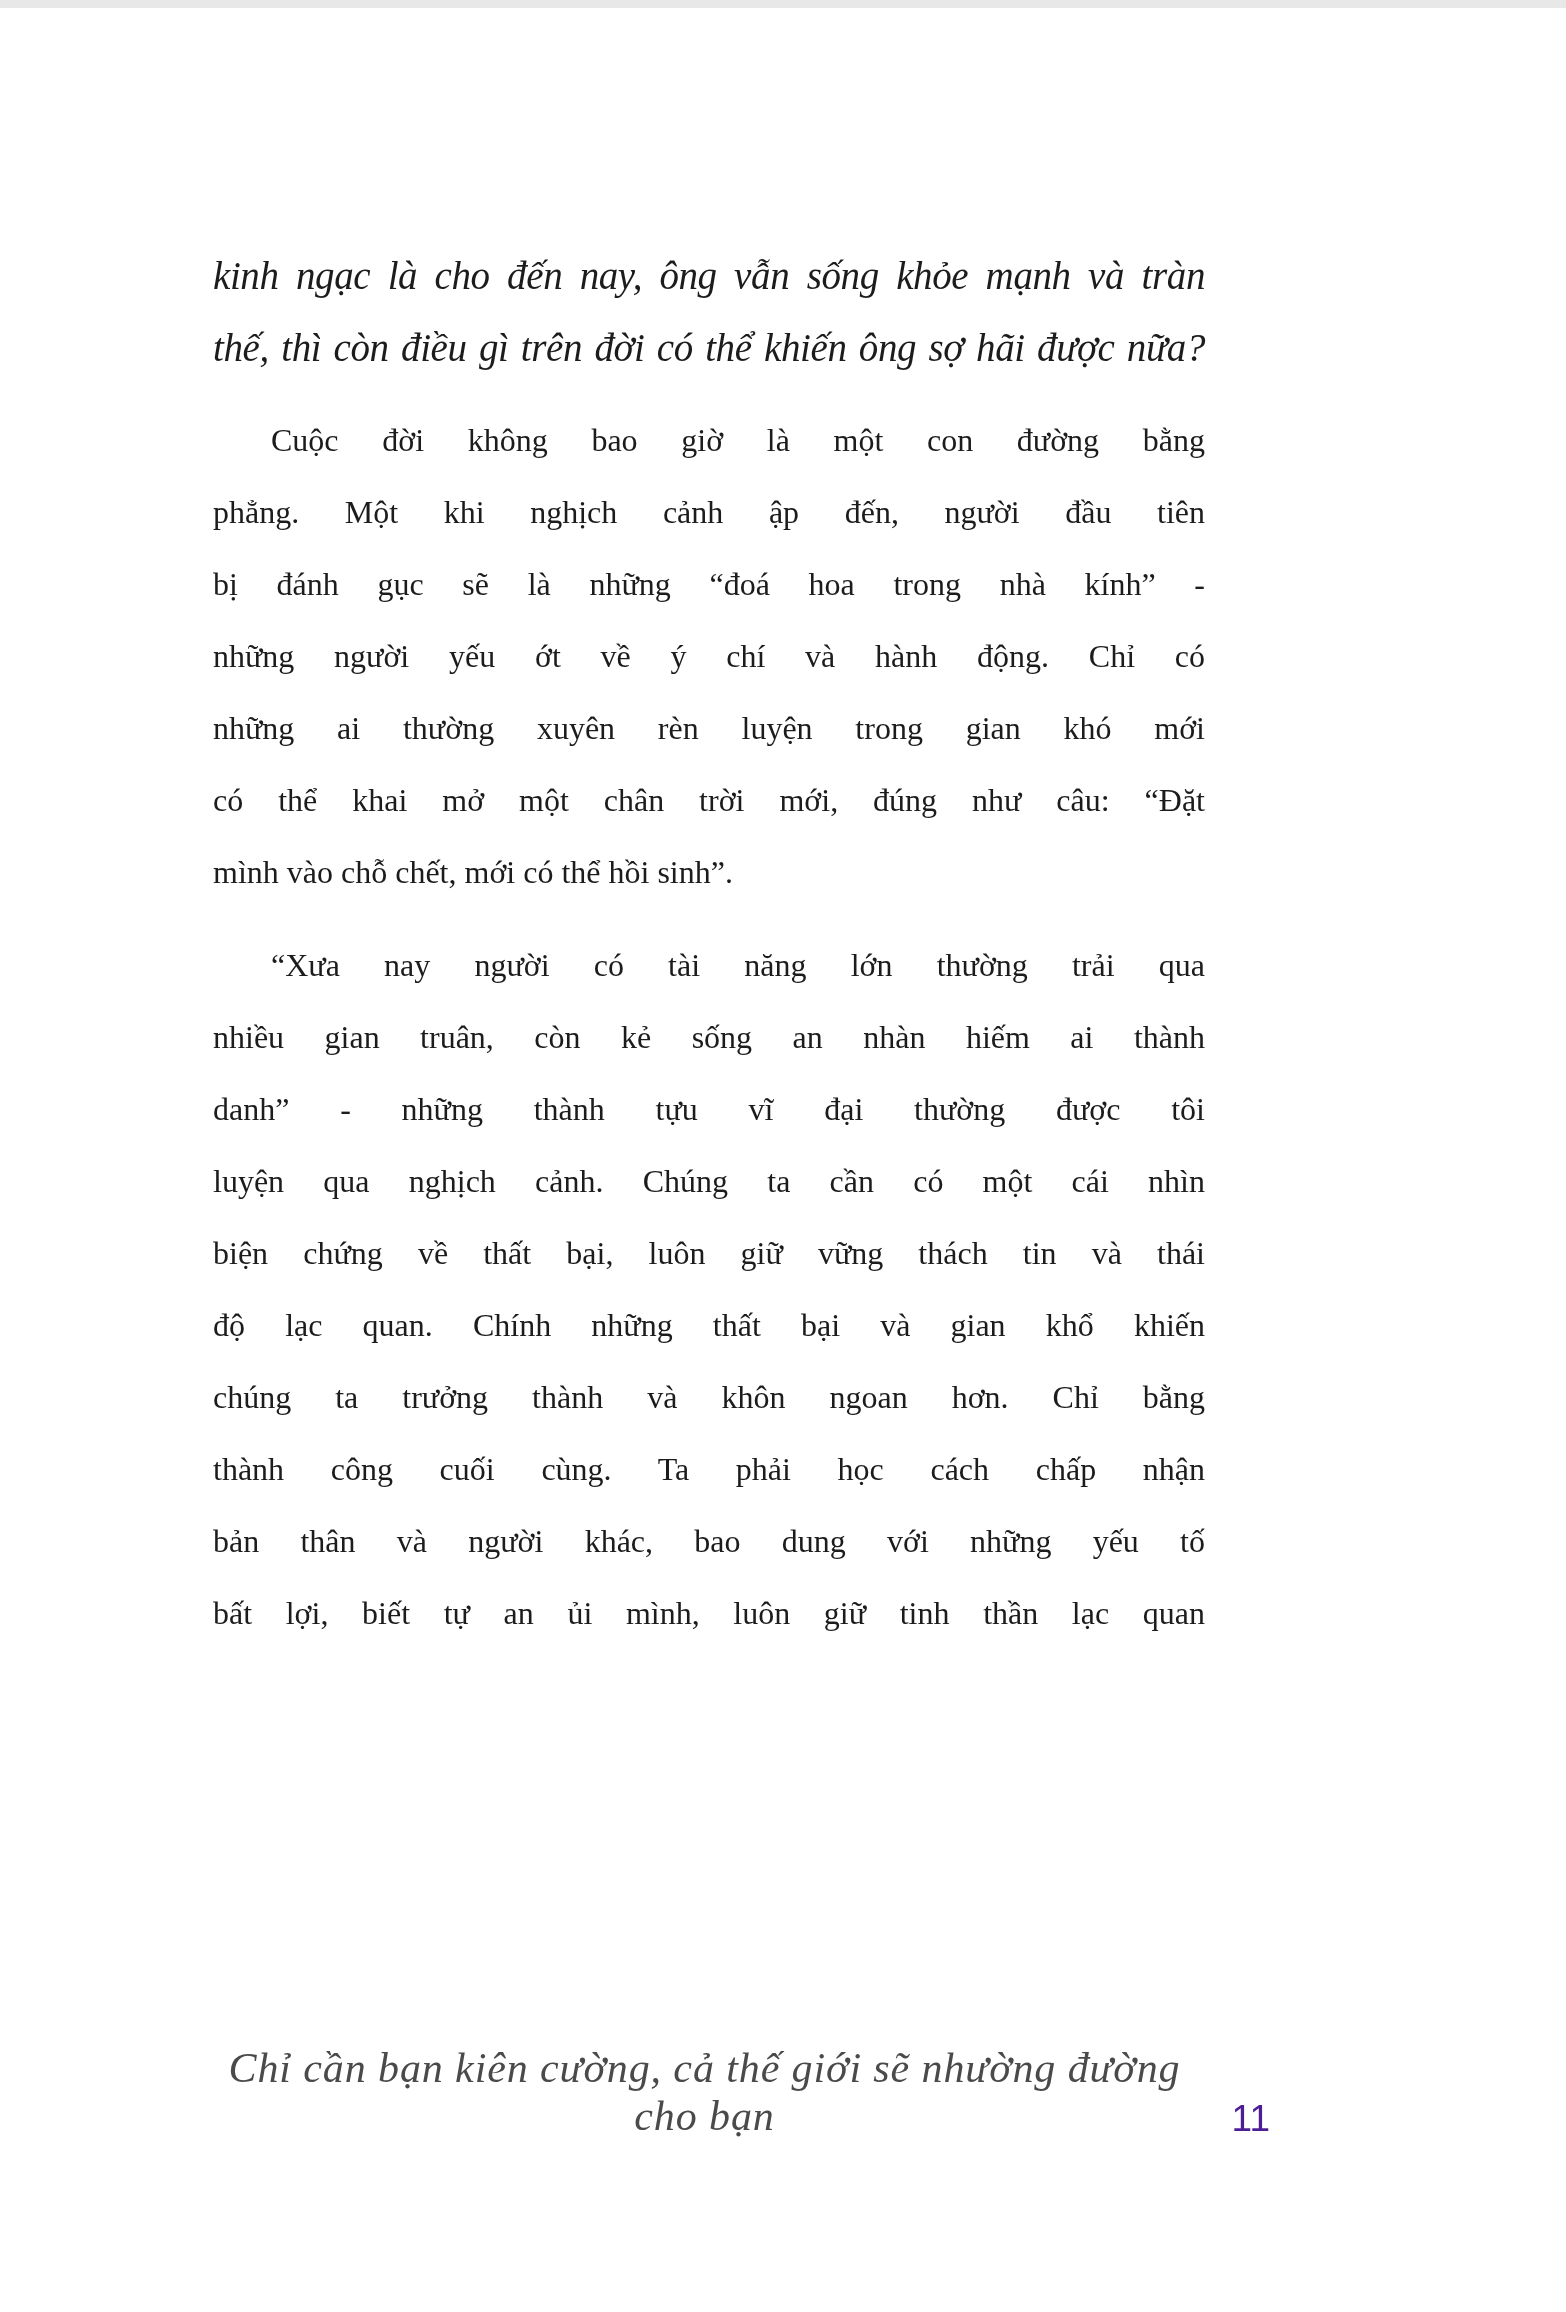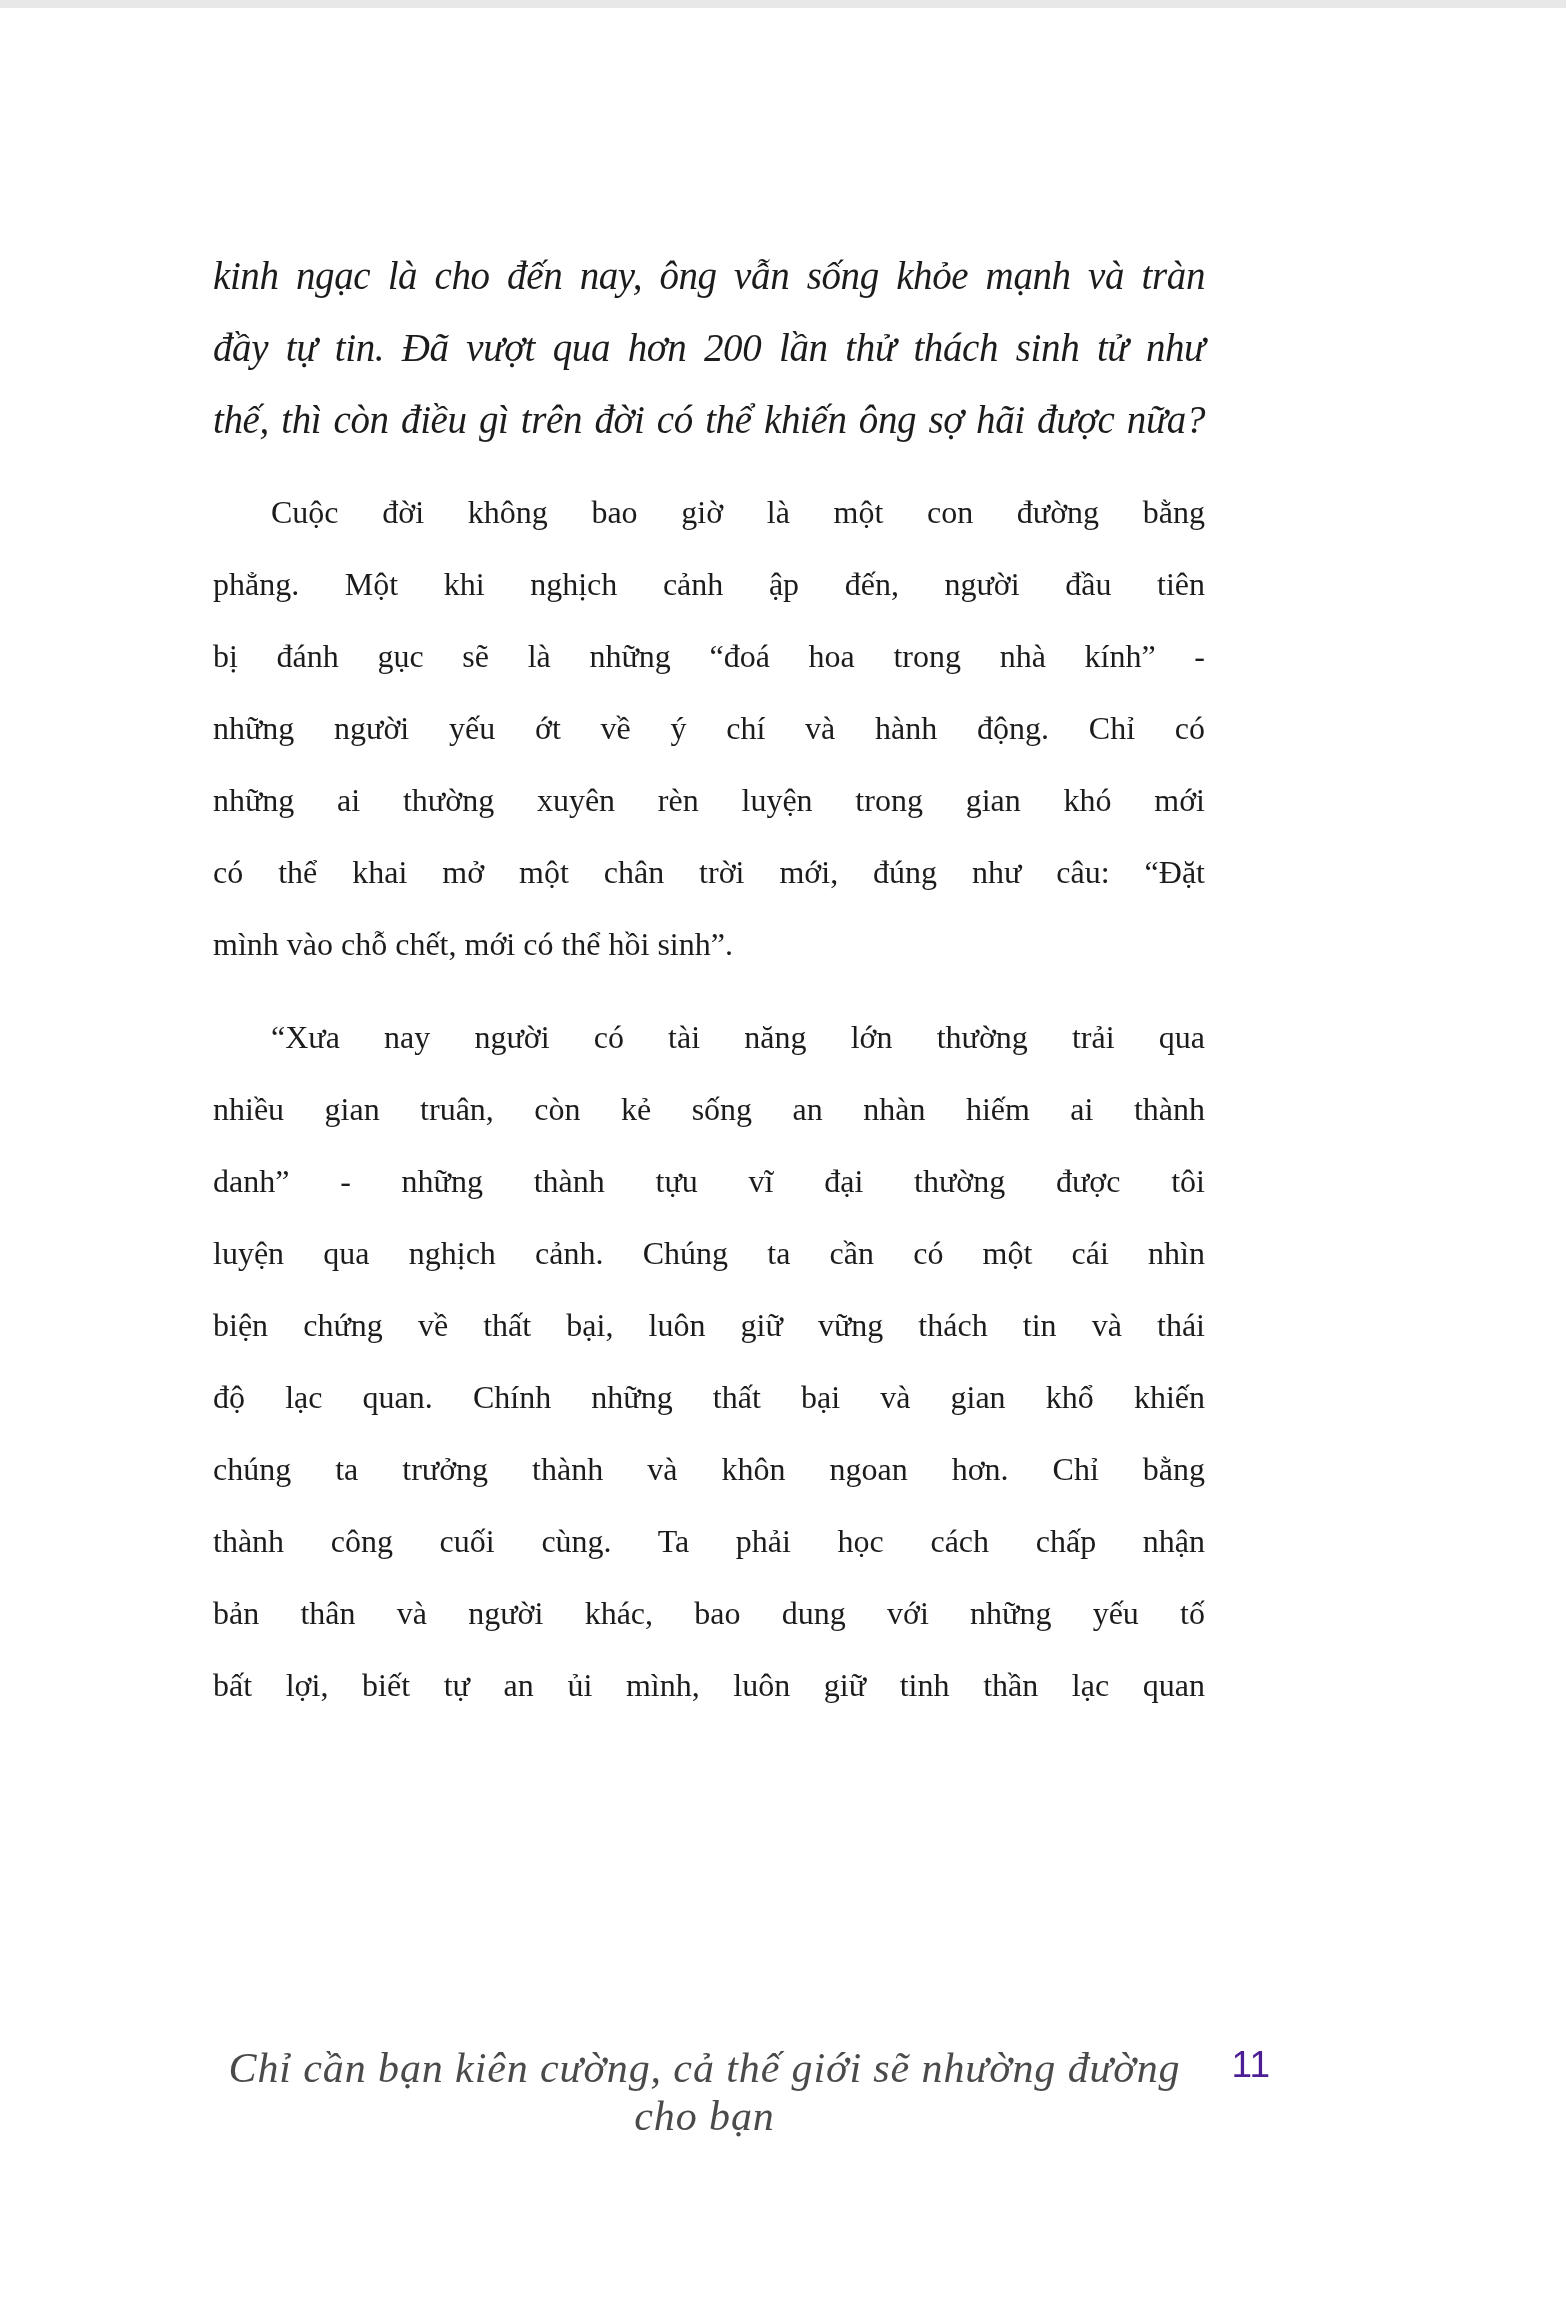--- a/index.html
+++ b/index.html
@@ -32,21 +32,21 @@
     white-space: normal;
   }
   .line.last { text-align-last: auto; }
   .line.indent { padding-left: 58px; }
   .footer {
     position: absolute;
     left: 213px;
     top: 2036px;
     width: 1057px;
     display: flex;
-    align-items: flex-start;
+    align-items: flex-end;
   }
   .running-title {
     flex: 1;
     text-align: center;
     font-family: "Liberation Serif", serif;
     font-style: italic;
     font-size: 42px;
     letter-spacing: 0.9px;
     color: #4a4a4a;
   }
@@ -60,21 +60,20 @@
 </style>
 </head>
 <body>
 
 <div class="page">
 
   <div class="text-block">
 
     <div class="para italic">
       <div class="line">kinh ngạc là cho đến nay, ông vẫn sống khỏe mạnh và tràn</div>
-      <div class="line">đầy tự tin. Đã vượt qua hơn 200 lần thử thách sinh tử như</div>
       <div class="line">thế, thì còn điều gì trên đời có thể khiến ông sợ hãi được nữa?</div>
     </div>
 
     <div class="para">
       <div class="line indent">Cuộc đời không bao giờ là một con đường bằng</div>
       <div class="line">phẳng. Một khi nghịch cảnh ập đến, người đầu tiên</div>
       <div class="line">bị đánh gục sẽ là những “đoá hoa trong nhà kính” -</div>
       <div class="line">những người yếu ớt về ý chí và hành động. Chỉ có</div>
       <div class="line">những ai thường xuyên rèn luyện trong gian khó mới</div>
       <div class="line">có thể khai mở một chân trời mới, đúng như câu: “Đặt</div>

